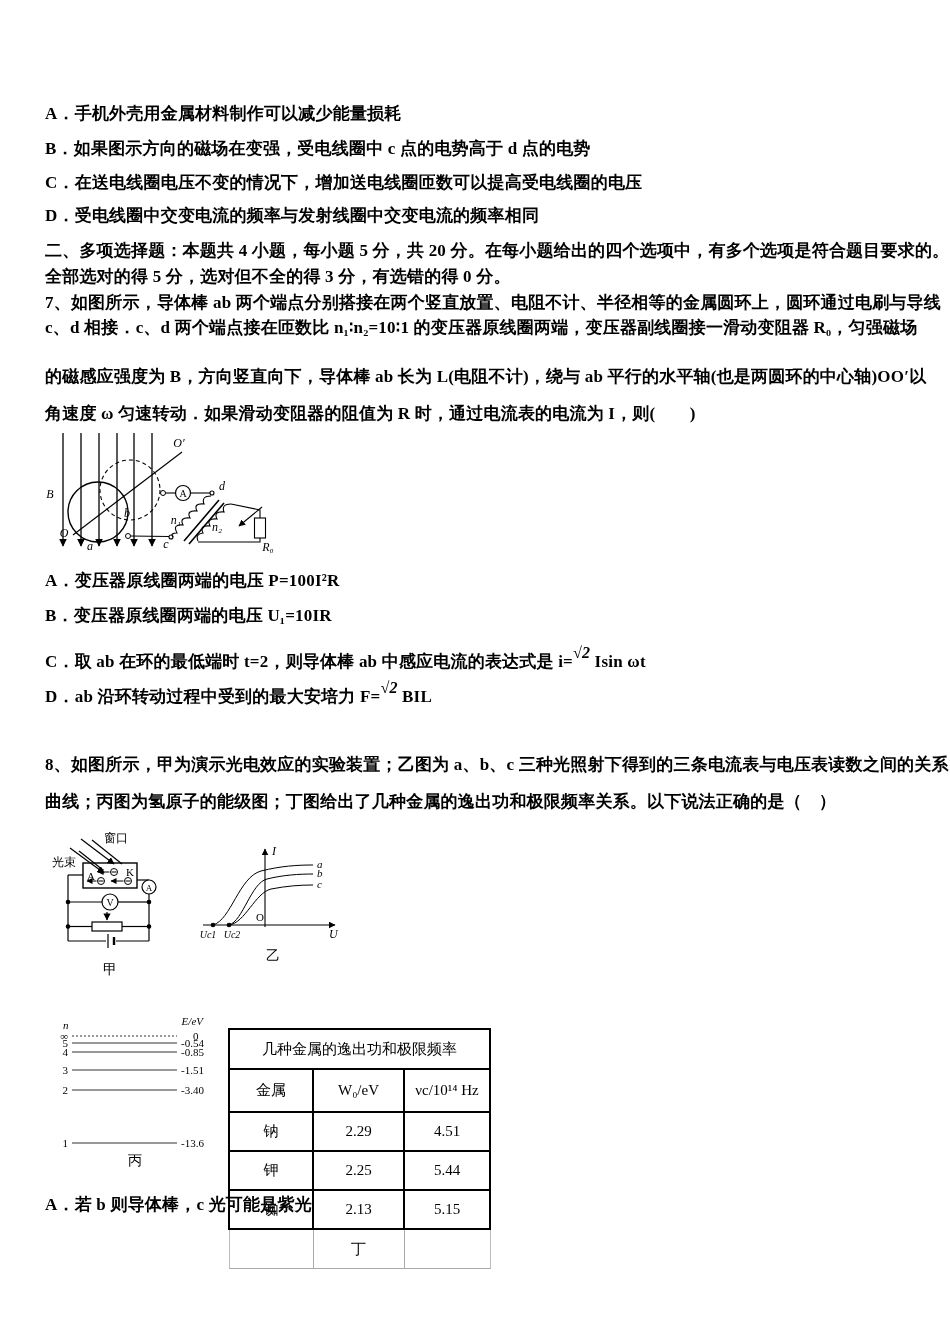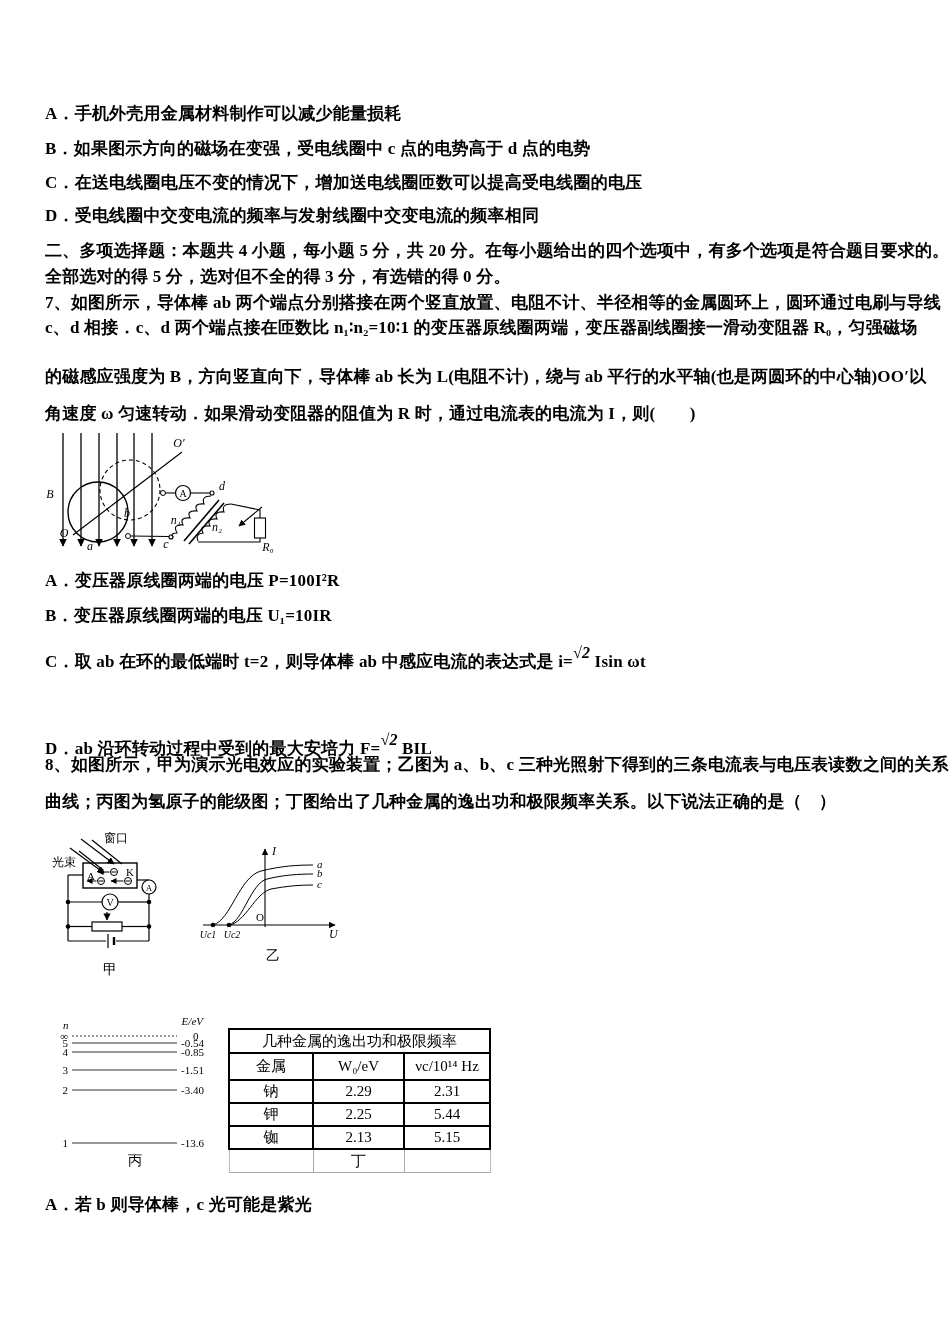--- a/index.html
+++ b/index.html
@@ -13,21 +13,21 @@
     font-size:17px;font-weight:bold;letter-spacing:.2px;line-height:19px;
   }
   .radical{position:relative;top:-9px;font-style:italic;font-size:16px;}
   svg text{font-family:"Liberation Serif","DejaVu Serif",serif;}
   
   table.ding{
     position:absolute;left:228px;top:1028px;width:261px;
     border-collapse:collapse;table-layout:fixed;
     font-size:15px;text-align:center;
   }
-  table.ding td{border:2px solid #000;padding:0;height:21px;}
+  table.ding td{border:2px solid #000;padding:8px;height:21px;}
   table.ding td.title{height:22px;font-size:15px;}
   table.ding td.hdr{height:25px;margin-top:36px;}
   table.ding td.cap{border:none;border-left:1px solid #aaa;border-right:1px solid #aaa;
     border-bottom:1px solid #aaa;height:22px;}
   table.ding td.cap:first-child{border-left:1px solid #bbb;}
   table.ding td.cap:last-child{border-right:1px solid #bbb;}
 </style>
 </head>
 <body>
 
@@ -99,21 +99,21 @@
     <text x="230" y="121" text-anchor="middle">R₀</text>
   </g>
 </svg>
 
 <div class="line" style="top:571px">
   <span>A．变压器原线圈两端的电压 P=100I²R</span></div>
 <div class="line" style="top:606px">
   <span>B．变压器原线圈两端的电压 U₁=10IR</span></div>
 <div class="line" style="top:652px">
   <span>C．取 ab 在环的最低端时 t=2，则导体棒 ab 中感应电流的表达式是 i=</span><span class="radical">√2</span><span> Isin ωt</span></div>
-<div class="line" style="top:739px">
+<div class="line" style="top:687px">
   <span>D．ab 沿环转动过程中受到的最大安培力 F=</span><span class="radical">√2</span><span> BIL</span></div>
 
 <div class="line" style="top:755px">8、如图所示，甲为演示光电效应的实验装置；乙图为 a、b、c 三种光照射下得到的三条电流表与电压表读数之间的关系</div>
 <div class="line" style="top:792px">曲线；丙图为氢原子的能级图；丁图给出了几种金属的逸出功和极限频率关系。以下说法正确的是（　）</div>
 
 <svg style="position:absolute;left:48px;top:830px" width="160" height="150" viewBox="0 0 160 150">
   <defs>
     <marker id="arrJ" markerWidth="8" markerHeight="8" refX="5.5" refY="3" orient="auto">
       <path d="M0,0 L6,3 L0,6 Z" fill="#000"></path>
     </marker>
@@ -242,21 +242,21 @@
     <td class="title" colspan="3">几种金属的逸出功和极限频率</td>
   </tr>
   <tr>
     <td class="hdr">金属</td>
     <td class="hdr">W₀/eV</td>
     <td class="hdr">νc/10¹⁴ Hz</td>
   </tr>
   <tr>
     <td>钠</td>
     <td>2.29</td>
-    <td>2.31</td>
+    <td>4.51</td>
   </tr>
   <tr>
     <td>钾</td>
     <td>2.25</td>
     <td>5.44</td>
   </tr>
   <tr>
     <td>铷</td>
     <td>2.13</td>
     <td>5.15</td>

